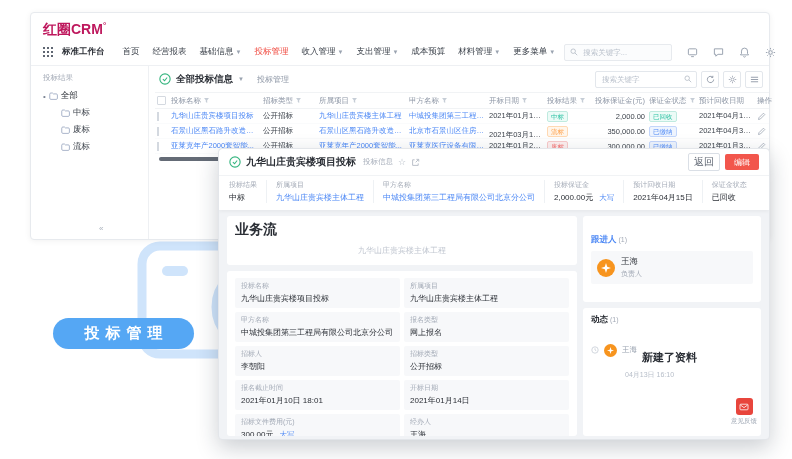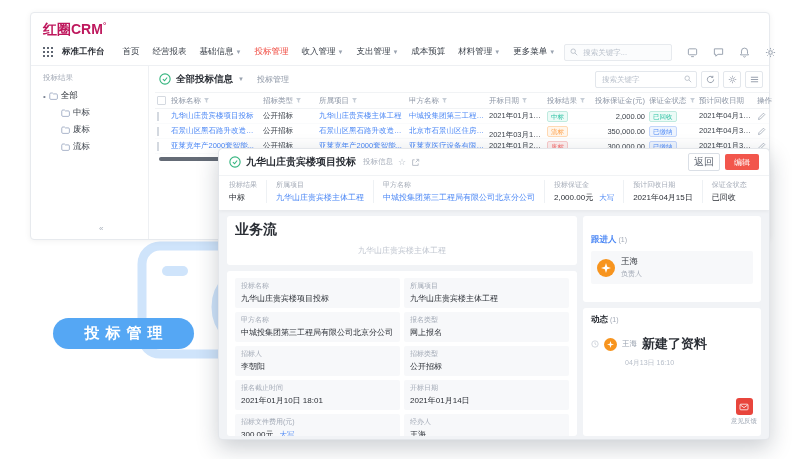--- a/index.html
+++ b/index.html
@@ -95,21 +95,21 @@
   .a-title{color:#2b2f36;font-weight:bold;font-size:8.5px;}
   .f-count{color:#a3aab6;font-size:7px;}
   .f-box{margin-top:5px;background:#f7f8fa;border-radius:2px;padding:5px 6px;display:flex;gap:6px;align-items:center;}
   .avatar{width:18px;height:18px;border-radius:50%;background:#f7941e;display:flex;align-items:center;justify-content:center;flex:none;}
   .avatar.small{width:13px;height:13px;}
   .f-name{font-size:8.5px;color:#2b2f36;}
   .f-role{font-size:7px;color:#a3aab6;margin-top:1px;}
   .activity{padding:6px 8px;flex:1;}
   .a-row{display:flex;align-items:center;gap:5px;margin-top:9px;}
   .a-actor{font-size:7.5px;color:#9aa3b0;}
-  .a-action{font-size:13px;color:#2b2f36;font-weight:bold;}
+  .a-action{font-size:11px;color:#2b2f36;font-weight:bold;margin-top:15px;}
   .a-time{font-size:7px;color:#b6bdc8;margin:5px 0 0 34px;}
   .feedback{position:absolute;right:12px;bottom:13px;text-align:center;}
   .fb-icon{width:17px;height:17px;background:#e8453c;border-radius:3px;margin:0 auto;display:flex;align-items:center;justify-content:center;}
   .fb-label{font-size:6.5px;color:#9aa3b0;margin-top:2px;white-space:nowrap;}
 </style>
 </head>
 <body>
 
 <div class="window">
   <div class="logo-row">

